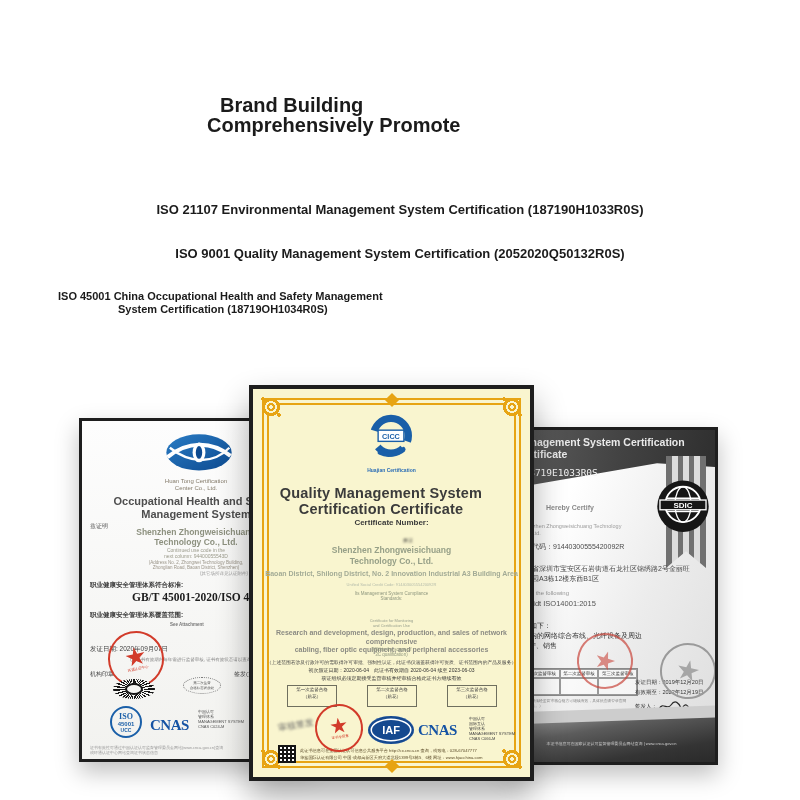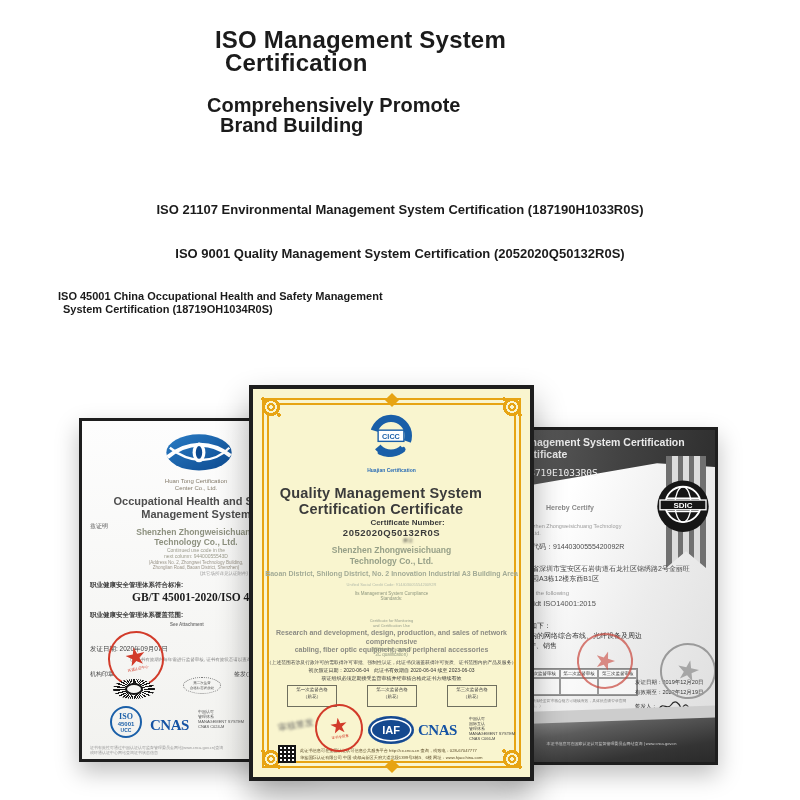--- a/index.html
+++ b/index.html
@@ -55,34 +55,30 @@
   .stamp{border-radius:50%;position:absolute;display:flex;align-items:center;justify-content:center;}
   .rtable{position:absolute;display:grid;grid-template-columns:1fr 1fr 1fr;border:1px solid #8a8a8a;background:rgba(255,255,255,.55);}
   .rtable span{border:.5px solid #9a9a9a;font-size:4.5px;color:#333;text-align:center;padding:1px 0;}
   .rtable i{border:.5px solid #9a9a9a;height:15px;}
 </style>
 </head>
 <body>
 
 <div class="page">
 
-  <div class="a title" style="left:215px;top:28px;">
-    <div>ISO Management System</div>
-    <div style="margin-left:10px;">Certification</div>
-  </div>
   <div class="a subtitle" style="left:207px;top:95px;">
+    <div style="margin-left:13px;">Brand Building</div>
     <div>Comprehensively Promote</div>
-    <div style="margin-left:13px;">Brand Building</div>
   </div>
 
   <div class="a cline" style="top:202px;font-size:13px;">ISO 21107 Environmental Management System Certification (187190H1033R0S)</div>
   <div class="a cline" style="top:246px;font-size:13px;">ISO 9001 Quality Management System Certification (2052020Q50132R0S)</div>
   <div class="a b" style="left:58px;top:290px;font-size:11px;line-height:13px;">
     <div>ISO 45001 China Occupational Health and Safety Management</div>
-    <div style="margin-left:5px;">System Certification (18719OH1034R0S)</div>
+    <div style="margin-left:5px;text-align:center;">System Certification (18719OH1034R0S)</div>
   </div>
 
   <div class="cert cert-left">
     <svg class="a" style="left:82px;top:9px;" width="70" height="46" viewBox="0 0 120 78">
       <defs>
           <linearGradient id="lg1" x1="0" y1="0" x2="1" y2="1">
         <stop offset="0" stop-color="#2a7cc4"></stop>
             <stop offset="1" stop-color="#0d4a90"></stop>
           </linearGradient>
         </defs>
@@ -202,22 +198,21 @@
       <circle cx="50" cy="44" r="31" fill="none" stroke="#1a5fa8" stroke-width="13"></circle>
       <path d="M4,30 L50,44 L10,78 Z" fill="#f9f5cf"></path>
       <path d="M96,60 L50,44 L88,84 Z" fill="#f9f5cf"></path>
       <rect x="27" y="34" width="46" height="20" fill="#fff" stroke="#1a5fa8" stroke-width="2.5"></rect>
       <text x="50" y="49" text-anchor="middle" font-size="13" font-weight="bold" fill="#1a5fa8" font-family="Liberation Sans,sans-serif">CICC</text>
       <path d="M30,74 Q50,84 72,68" stroke="#1a5fa8" stroke-width="8" fill="none" stroke-linecap="round"></path>
     </svg>
     <div class="a ctr b" style="left:0;top:78px;width:277px;font-size:5px;color:#2a6cb5;">Huajian Certification</div>
     <div class="a pre ctr" style="left:0;top:96px;width:256px;font-size:14.5px;font-weight:800;color:#3b3b3b;line-height:16px;letter-spacing:.2px;">Quality Management System
 Certification Certificate</div>
-    <div class="a ctr b" style="left:0;top:129px;width:277px;font-size:8px;color:#3b3b3b;padding-left:16px;">Certificate Number:</div>
-    <div class="a ctr b" style="left:0;top:138px;width:277px;font-size:9.5px;color:#3b3b3b;letter-spacing:.5px;">2052020Q50132R0S</div>
+    <div class="a ctr b" style="left:0;top:129px;width:277px;font-size:8px;color:#3b3b3b;">Certificate Number:</div>
     <div class="a" style="left:150px;top:148px;font-size:5px;color:#333;filter:blur(.8px);">换证</div>
     <div class="a pre ctr b" style="left:0;top:156px;width:277px;font-size:8.5px;color:#97a088;line-height:11px;">Shenzhen Zhongweisichuang
 Technology Co., Ltd.</div>
     <div class="a ctr b" style="left:0;top:181px;width:277px;font-size:7px;color:#a3ab96;">Baoan District, Shilong District, No. 2 Innovation Industrial A3 Building Area</div>
     <div class="a ctr" style="left:0;top:193px;width:277px;font-size:4px;color:#b5bcab;">Unified Social Credit Code: 91440300555420092R</div>
     <div class="a pre ctr" style="left:0;top:202px;width:277px;font-size:4.5px;color:#8f977f;line-height:5px;">Its Management System Compliance
 Standards:</div>
     <div class="a pre ctr" style="left:0;top:230px;width:277px;font-size:4px;color:#9aa18f;line-height:4.5px;">Certificate for Monitoring
 and Certification Use</div>
     <div class="a pre ctr b" style="left:8px;top:240px;width:261px;font-size:7px;color:#8b8b83;line-height:8.5px;">Research and development, design, production, and sales of network comprehensive

